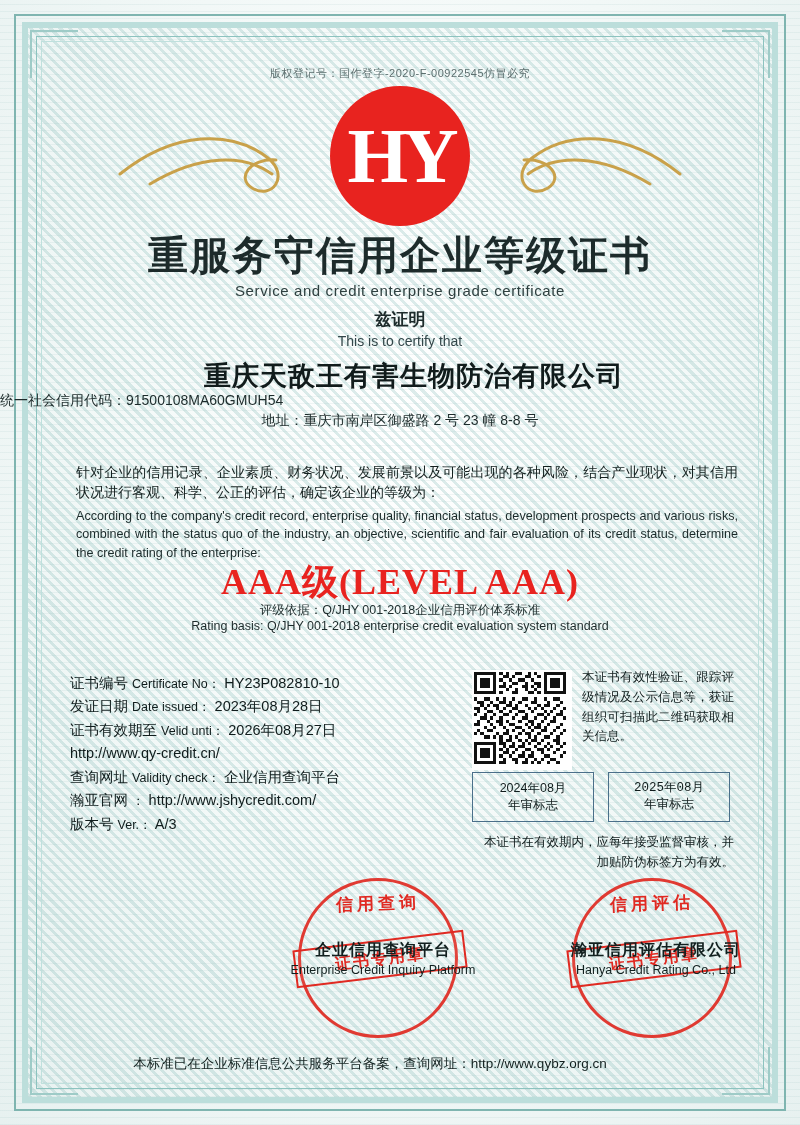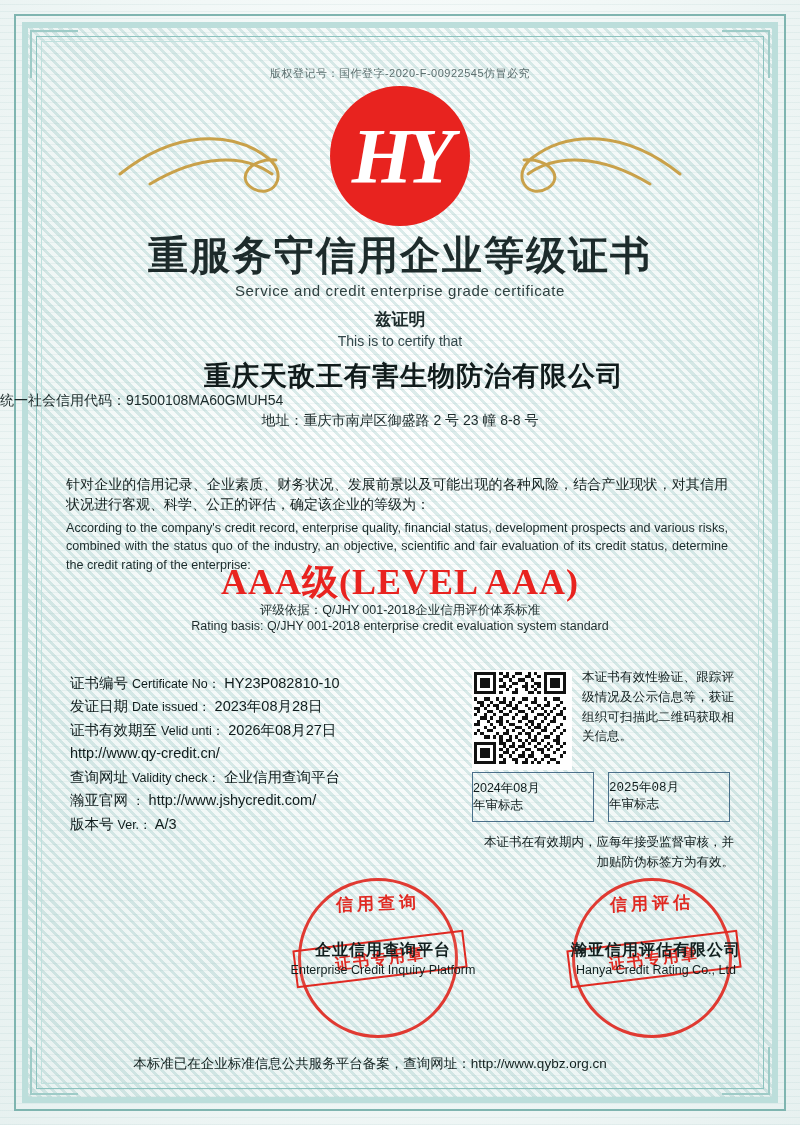--- a/index.html
+++ b/index.html
@@ -59,21 +59,20 @@
   .seal{
     position:absolute;left:50%;top:86px;transform:translateX(-50%);
     width:140px;height:140px;border-radius:50%;
     background:#e8231f;
     display:flex;align-items:center;justify-content:center;
   }
   .seal .hy{
     font-family:"Liberation Serif", serif;
     font-weight:bold;font-size:78px;color:#ffffff;line-height:1;
     letter-spacing:-6px;
-    font-style:italic;
   }
 
   .title-cn{
     position:absolute;top:228px;left:0;width:800px;text-align:center;
     font-family:Liberation Sans, sans-serif;
     font-size:40px;font-weight:bold;color:#1d2b2b;letter-spacing:2px;
   }
   .title-en{
     position:absolute;top:282px;left:0;width:800px;text-align:center;
     font-size:15px;color:#2f4040;letter-spacing:0.6px;
@@ -94,22 +93,22 @@
   .uscc{
     position:absolute;top:392px;left:0;width:800px;text-align:left;
     font-size:14px;color:#1d2b2b;
   }
   .addr{
     position:absolute;top:412px;left:0;width:800px;text-align:center;
     font-size:14px;color:#1d2b2b;
   }
 
   .para{
-    position:absolute;top:462px;left:66px;width:662px;
-    font-size:14px;color:#14201f;line-height:1.45;text-align:justify;margin-top:12px;
+    position:absolute;top:462px;left:76px;width:662px;
+    font-size:14px;color:#14201f;line-height:1.45;text-align:justify;
   }
   .para .en{
     font-size:12.6px;line-height:1.5;color:#1b2a2a;display:block;margin-top:4px;
   }
 
   .level{
     position:absolute;top:558px;left:0;width:800px;text-align:center;
     font-family:"Liberation Serif", serif;
     font-size:36px;font-weight:bold;color:#e8231f;letter-spacing:1px;
   }
@@ -137,21 +136,21 @@
   }
   .qr svg{display:block;}
 
   .qr-note{
     position:absolute;top:668px;left:582px;width:152px;
     font-size:12.5px;color:#101c1c;line-height:1.58;text-align:justify;
   }
 
   .yearbox{
     position:absolute;width:120px;height:48px;border:1px solid #4a6f8a;
-    font-size:12.5px;color:#101c1c;
+    text-align:center;font-size:12.5px;color:#101c1c;
     display:flex;flex-direction:column;justify-content:center;line-height:1.35;
   }
   .yb1{left:472px;top:772px;}
   .yb2{left:608px;top:772px;font-family:Liberation Mono, monospace;}
 
   .valid-note{
     position:absolute;top:832px;left:472px;width:262px;
     font-size:12.5px;color:#101c1c;line-height:1.6;text-align:right;
   }
 

